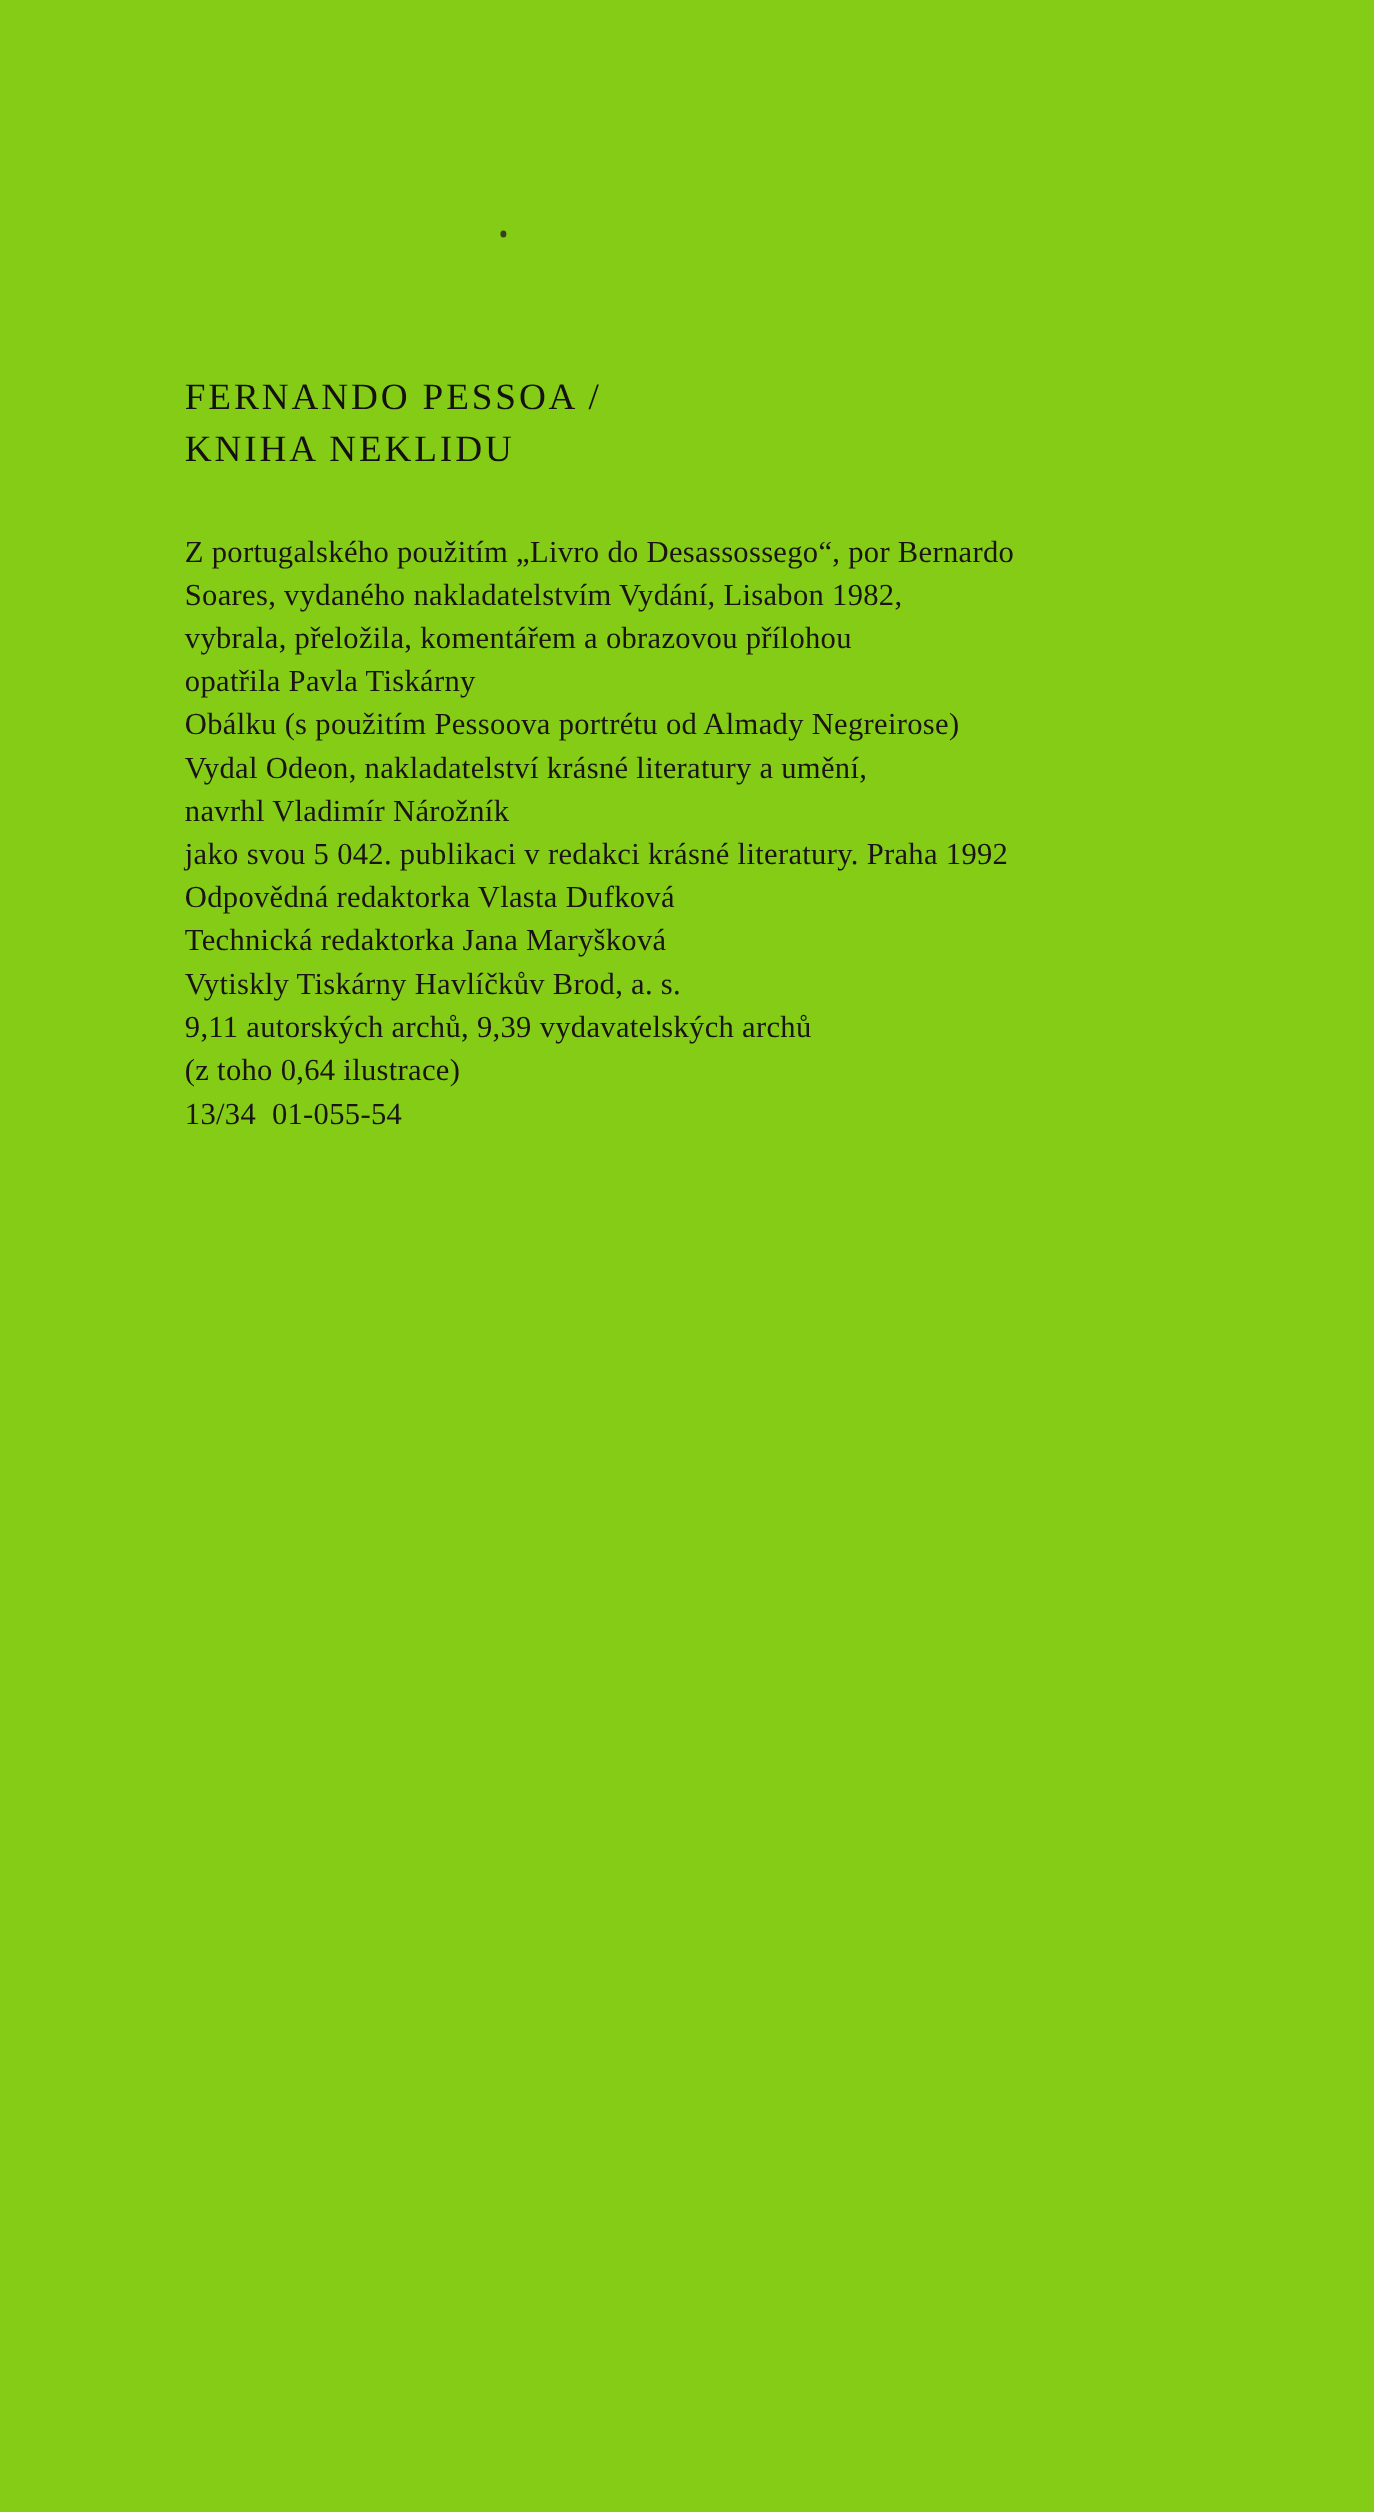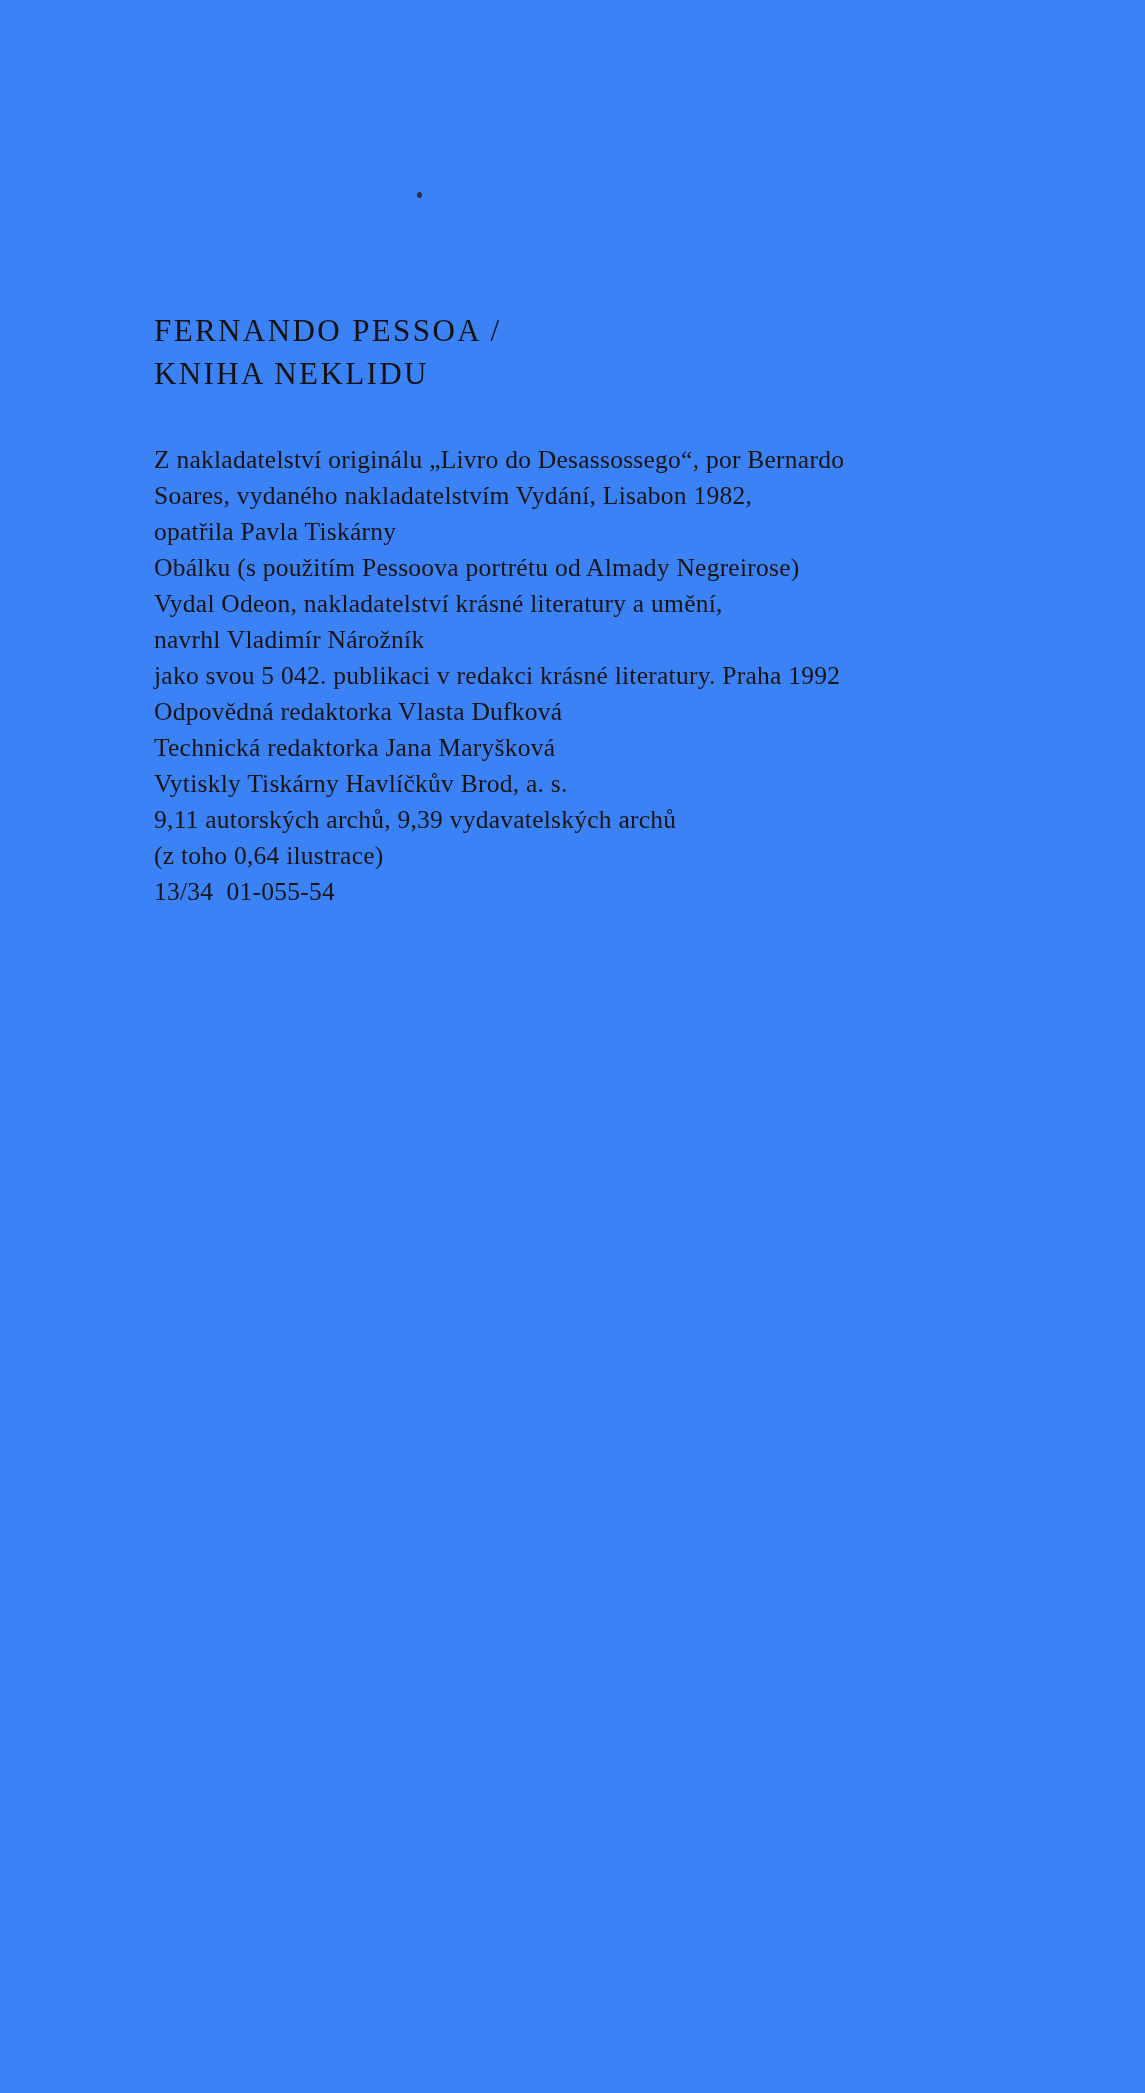--- a/index.html
+++ b/index.html
@@ -14,21 +14,21 @@
     font-family: "Liberation Serif", serif;
     color: #15110f;
     overflow: hidden;
   }
   .page {
     position: absolute;
     left: 0;
     top: 0;
     width: 1145px;
     height: 2093px;
-    background: #3b82f6;
+    background: #84cc16;
   }
   .speck {
     position: absolute;
     left: 417px;
     top: 192px;
     width: 5px;
     height: 6px;
     background: #2a2422;
     border-radius: 50%;
     opacity: 0.85;
@@ -70,22 +70,23 @@
   <div class="speck"></div>
 
   <div class="colophon">
 
     <div class="title-block">
       <div class="title-line">FERNANDO PESSOA /</div>
       <div class="title-line">KNIHA NEKLIDU</div>
     </div>
 
     <div class="body-block">
-      <span class="body-line">Z nakladatelství originálu „Livro do Desassossego“, por Bernardo</span>
+      <span class="body-line">Z portugalského použitím „Livro do Desassossego“, por Bernardo</span>
       <span class="body-line">Soares, vydaného nakladatelstvím Vydání, Lisabon 1982,</span>
+      <span class="body-line">vybrala, přeložila, komentářem a obrazovou přílohou</span>
       <span class="body-line">opatřila Pavla Tiskárny</span>
       <span class="body-line">Obálku (s použitím Pessoova portrétu od Almady Negreirose)</span>
       <span class="body-line">Vydal Odeon, nakladatelství krásné literatury a umění,</span>
       <span class="body-line">navrhl Vladimír Nárožník</span>
       <span class="body-line">jako svou 5 042. publikaci v redakci krásné literatury. Praha 1992</span>
       <span class="body-line">Odpovědná redaktorka Vlasta Dufková</span>
       <span class="body-line">Technická redaktorka Jana Maryšková</span>
       <span class="body-line">Vytiskly Tiskárny Havlíčkův Brod, a. s.</span>
       <span class="body-line">9,11 autorských archů, 9,39 vydavatelských archů</span>
       <span class="body-line">(z toho 0,64 ilustrace)</span>

